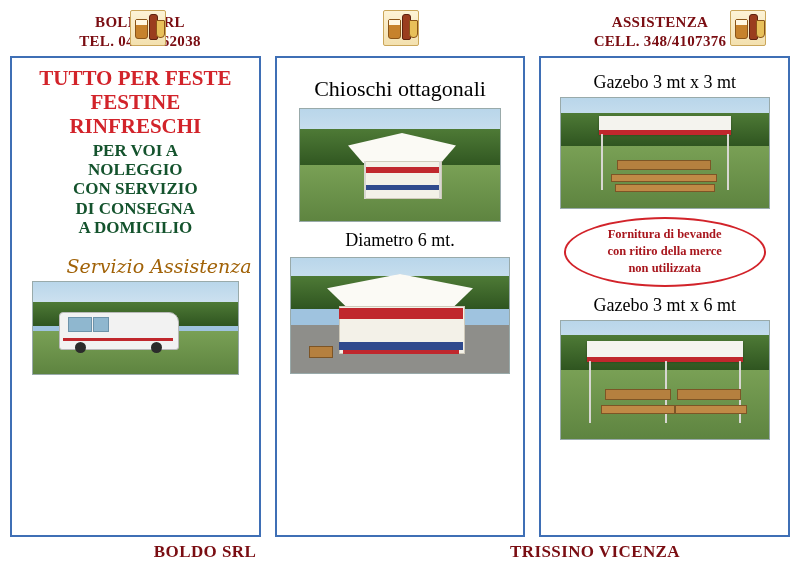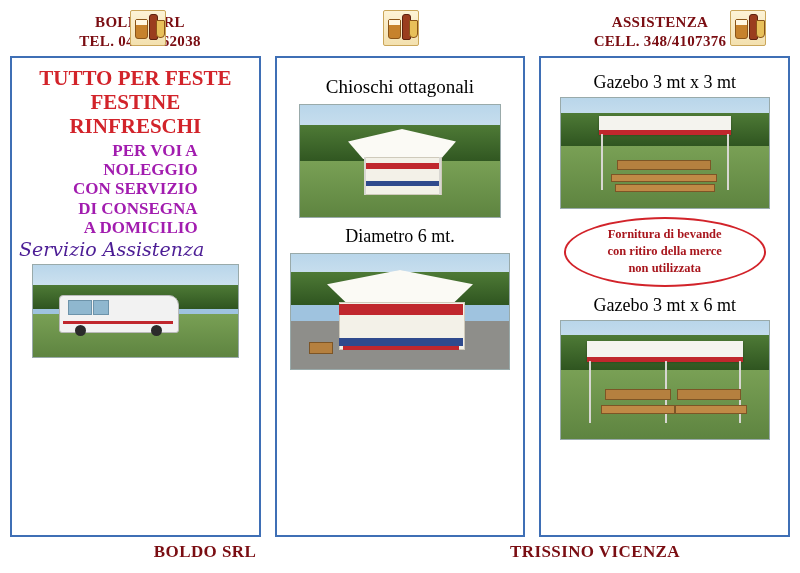--- a/index.html
+++ b/index.html
@@ -120,43 +120,43 @@
   .p1-title {
     color: #d2232a;
     font-weight: bold;
     font-size: 21px;
     line-height: 1.15;
     text-align: center;
     margin-top: 2px;
   }
   .p1-title .l2, .p1-title .l3 { display: block; }
   .p1-sub {
-    color: #a21caf;
+    color: #14532d;
     font-weight: bold;
     font-size: 17px;
     line-height: 1.12;
-    text-align: right;
+    text-align: center;
     margin-top: 3px;
   }
   .p1-sub span { display: block; }
   .p1-list {
     align-self: stretch;
     margin: 6px 0 0 4px;
     color: #000;
     font-size: 15.5px;
     line-height: 1.42;
   }
   .p1-list div { white-space: nowrap; }
   .p1-script {
-    color: #4c1d95;
+    color: #a16207;
     font-size: 19px;
     font-style: italic;
     font-family: "DejaVu Serif", serif;
-    margin-top: 1px;
-    text-align: left;
+    margin-top: 18px;
+    text-align: right;
     align-self: stretch;
   }
 
   
   .photo {
     position: relative;
     overflow: hidden;
     border: 1px solid #9aa; 
     background: #9fc3df;
   }
@@ -240,21 +240,21 @@
   
   .p1-photo { width: 205px; height: 92px; margin-top: 4px; }
   .p2-photo-a { width: 200px; height: 112px; margin-top: 6px; }
   .p2-photo-b { width: 218px; height: 115px; margin-top: 6px; }
   .p3-photo-a { width: 208px; height: 110px; margin-top: 4px; }
   .p3-photo-b { width: 208px; height: 118px; margin-top: 4px; }
 
   
   .p2-title {
     color: #000;
-    font-size: 19px;
+    font-size: 22px;
     text-align: center;
     margin-top: 12px;
   }
   .p2-mid {
     color: #2340c8;
     font-size: 18px;
     line-height: 1.3;
     text-align: center;
     margin-top: 12px;
   }

